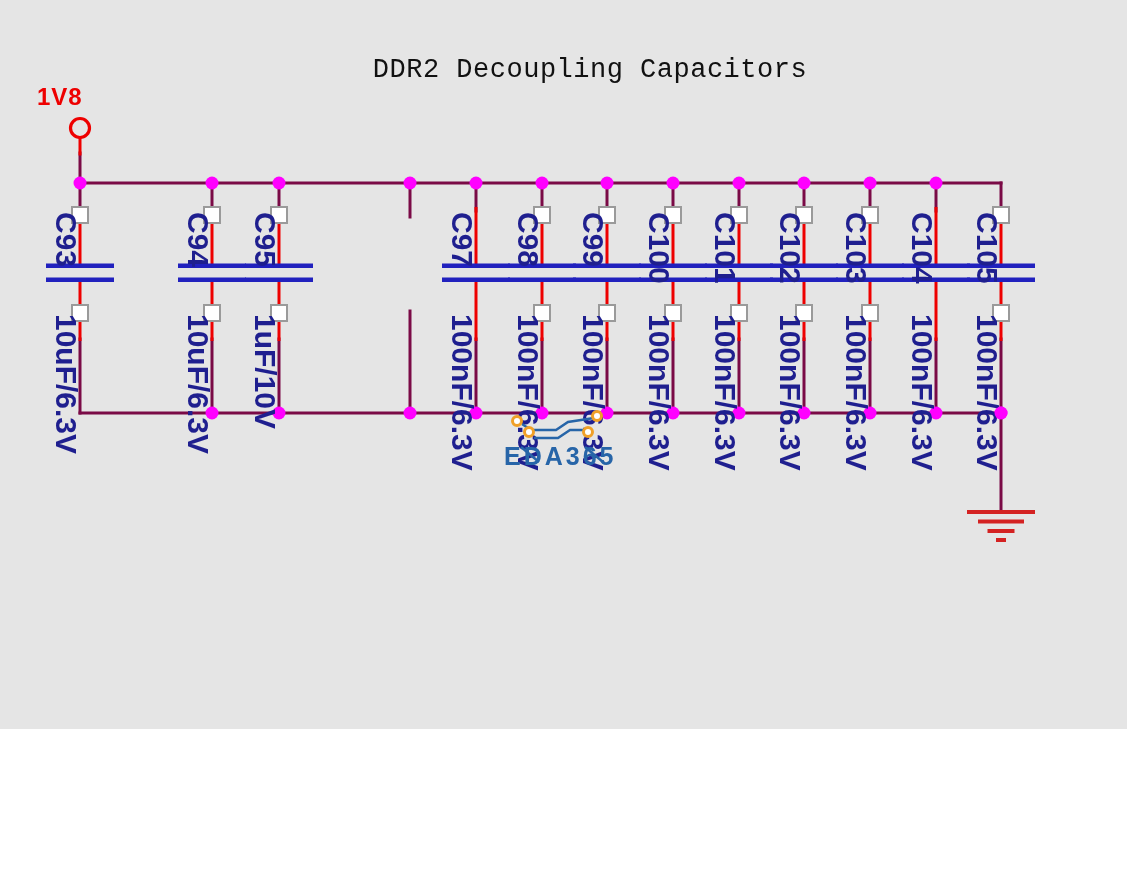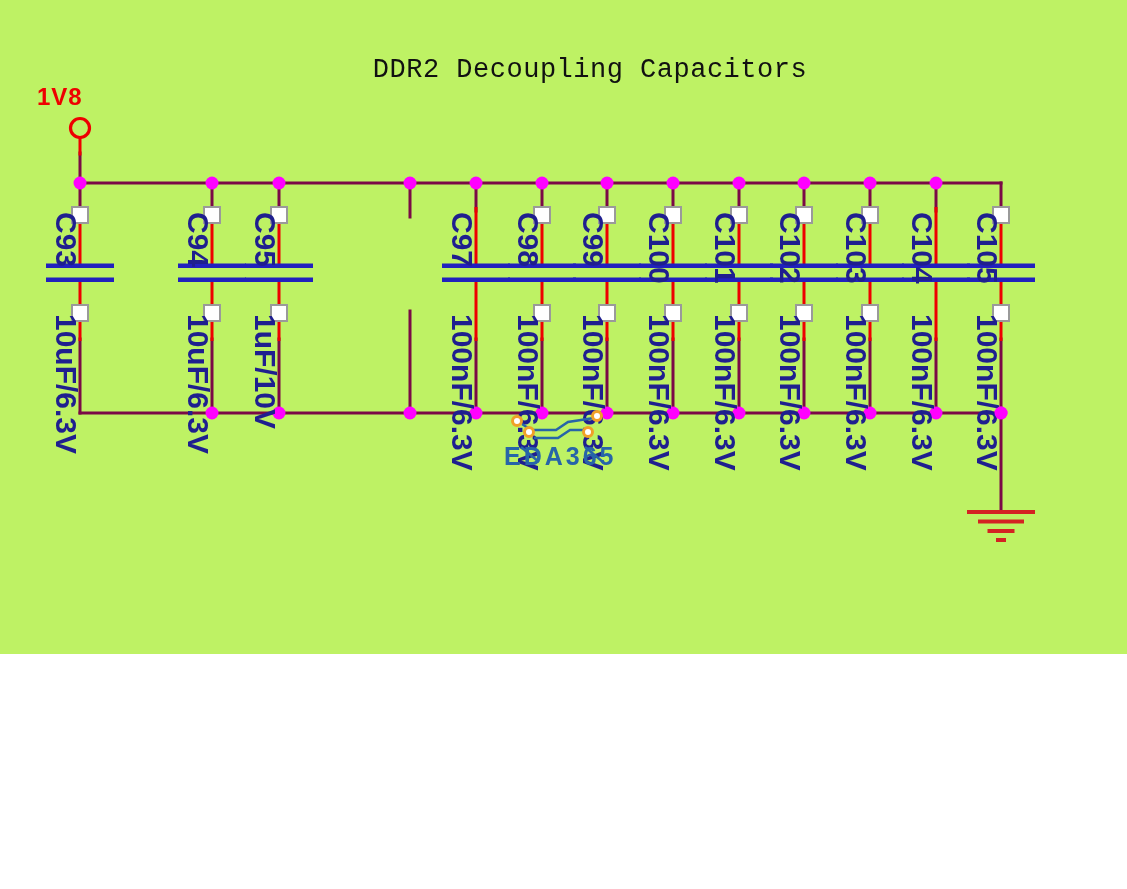--- a/index.html
+++ b/index.html
@@ -1,19 +1,19 @@
 <!DOCTYPE html>
 <html><head>
 <meta charset="utf-8">
 <style>
   html,body{margin:0;padding:0;background:#ffffff;}
   #canvas{
     position:relative;
-    width:1127px;height:654px;
-    background:#bef264;
+    width:1127px;height:729px;
+    background:#e5e5e5;
     overflow:hidden;
     font-family:"Liberation Sans","DejaVu Sans",sans-serif;
   }
   #sheet-title{
     position:absolute;left:0;top:55px;width:1180px;
     text-align:center;
     font-family:"Liberation Mono","DejaVu Sans Mono",monospace;
     font-size:27px;font-weight:400;letter-spacing:0.5px;
     color:#111111;white-space:pre;
   }

